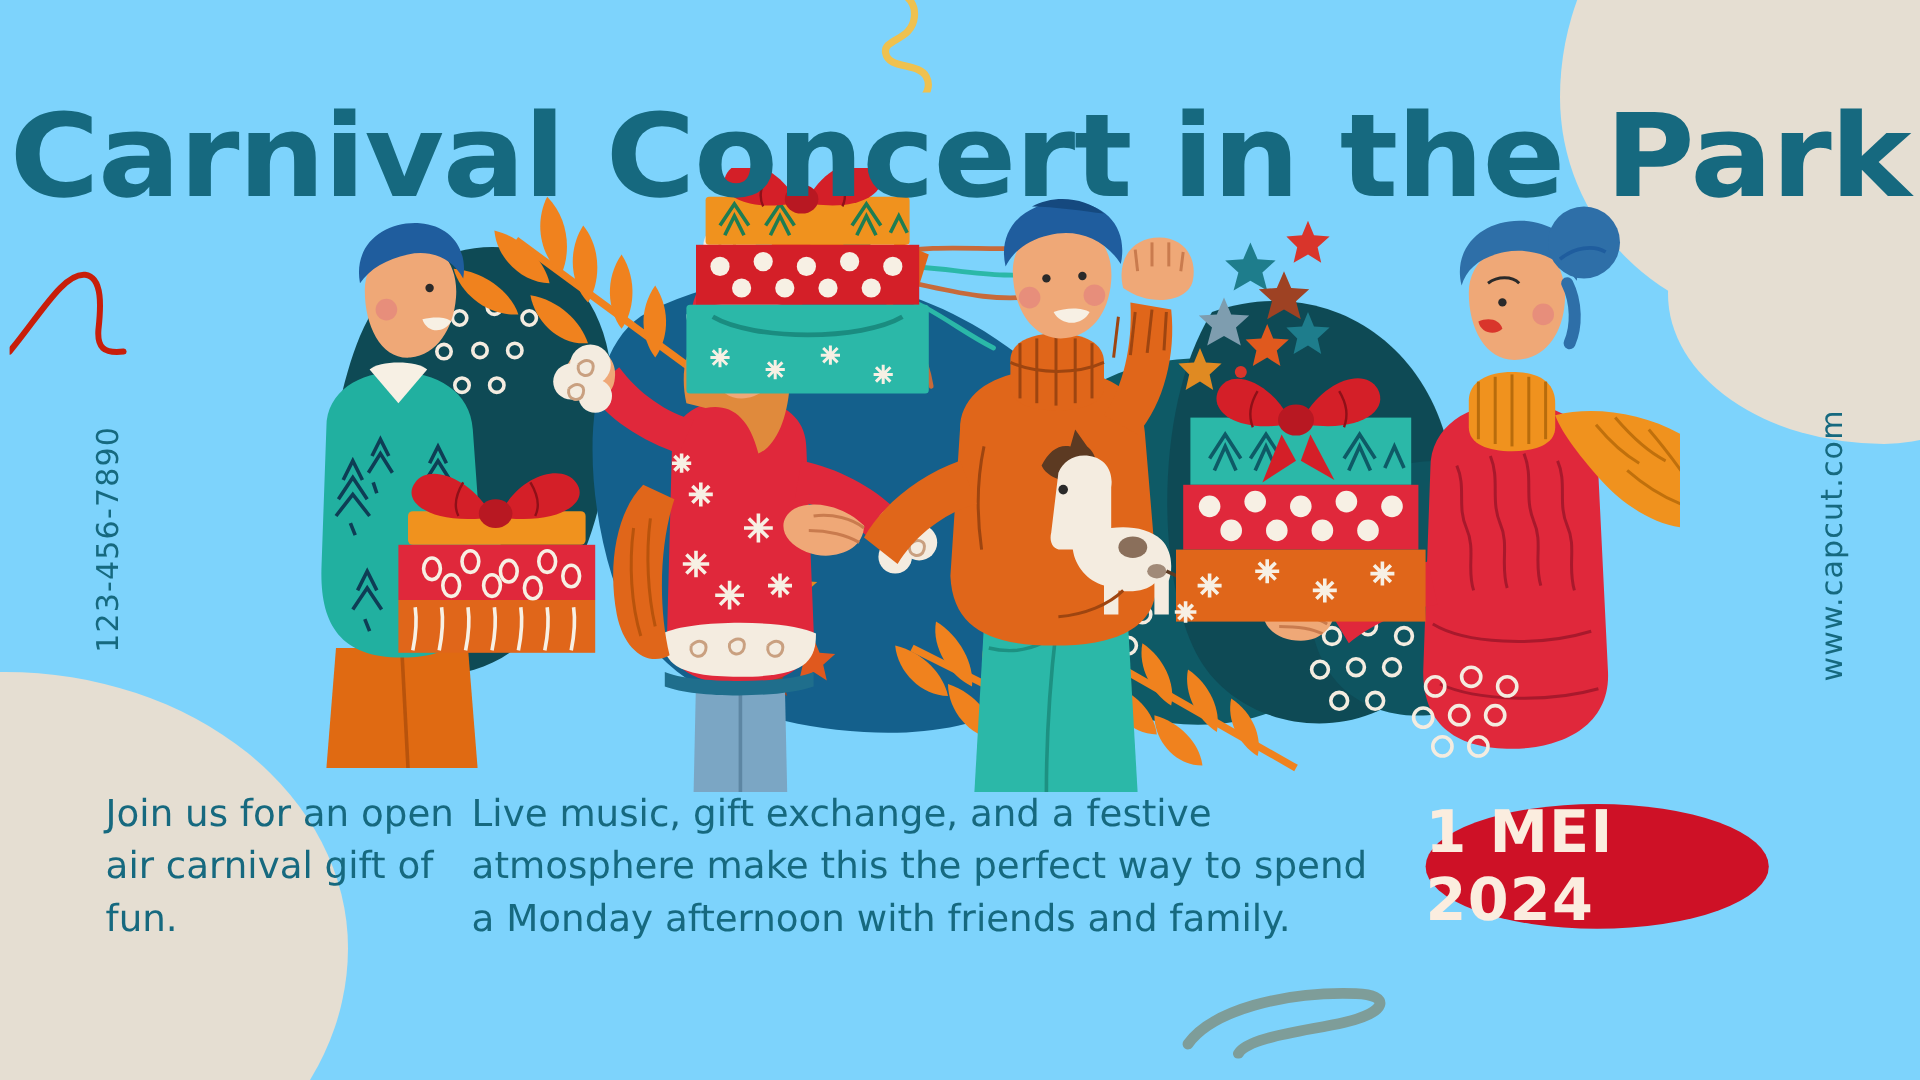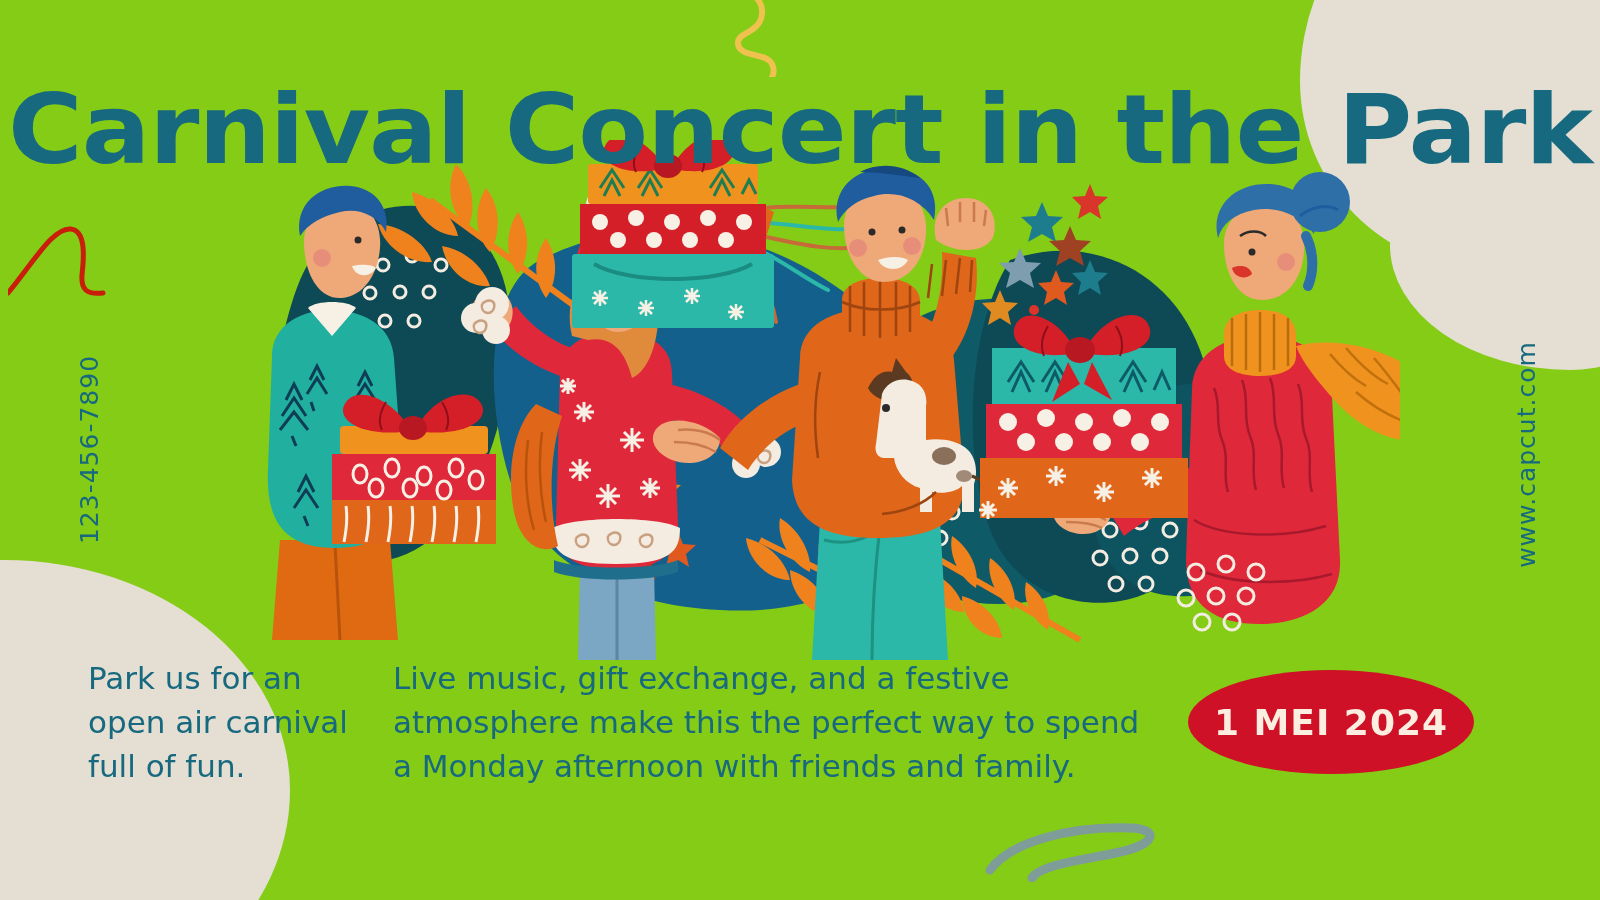--- a/index.html
+++ b/index.html
@@ -5,21 +5,21 @@
   * { margin:0; padding:0; box-sizing:border-box; }
   html, body { width:1600px; height:900px; overflow:hidden; }
   body {
     font-family:"Liberation Sans", sans-serif;
     background:#FBEDDF;
     position:relative;
   }
   .poster {
     position:absolute; inset:0;
     width:1600px; height:900px;
-    background:#84cc16;
+    background:#7dd3fc;
     overflow:hidden;
   }
   
   .bg-blob-tr {
     position:absolute; top:-150px; right:-170px;
     width:470px; height:420px;
     background:#E5DED2;
     border-radius:48% 52% 60% 40% / 55% 45% 55% 45%;
   }
   .bg-blob-tr2 {
@@ -83,21 +83,21 @@
   .date-badge {
     position:absolute; left:1188px; top:22px;
     width:286px; height:104px;
     background:#CE1126;
     border-radius:50%;
     display:flex; align-items:center; justify-content:center;
   }
   .date-badge span {
     font-family:"DejaVu Sans", sans-serif;
     font-weight:bold;
-    font-size:36px;
+    font-size:49px;
     color:#FBEDDF;
     letter-spacing:1px;
   }
 
   
   .illus { position:absolute; left:180px; top:140px; width:1220px; height:520px; z-index:20; }
 </style>
 </head>
 <body>
 
@@ -603,20 +603,20 @@
       </g>
     </g>
   </svg>
 
   <div class="title">Carnival Concert in the Park</div>
 
   <div class="vside left">123-456-7890</div>
   <div class="vside right">www.capcut.com</div>
 
   <div class="bottom-area">
-    <div class="blurb-left">Park us for an open air carnival full of fun.</div>
+    <div class="blurb-left">Join us for an open air carnival gift of fun.</div>
     <div class="blurb-main">Live music, gift exchange, and a festive atmosphere make this the perfect way to spend a Monday afternoon with friends and family.</div>
     <div class="date-badge">
       <span>1 MEI 2024</span>
     </div>
   </div>
 
 </div>
 
 </body></html>

